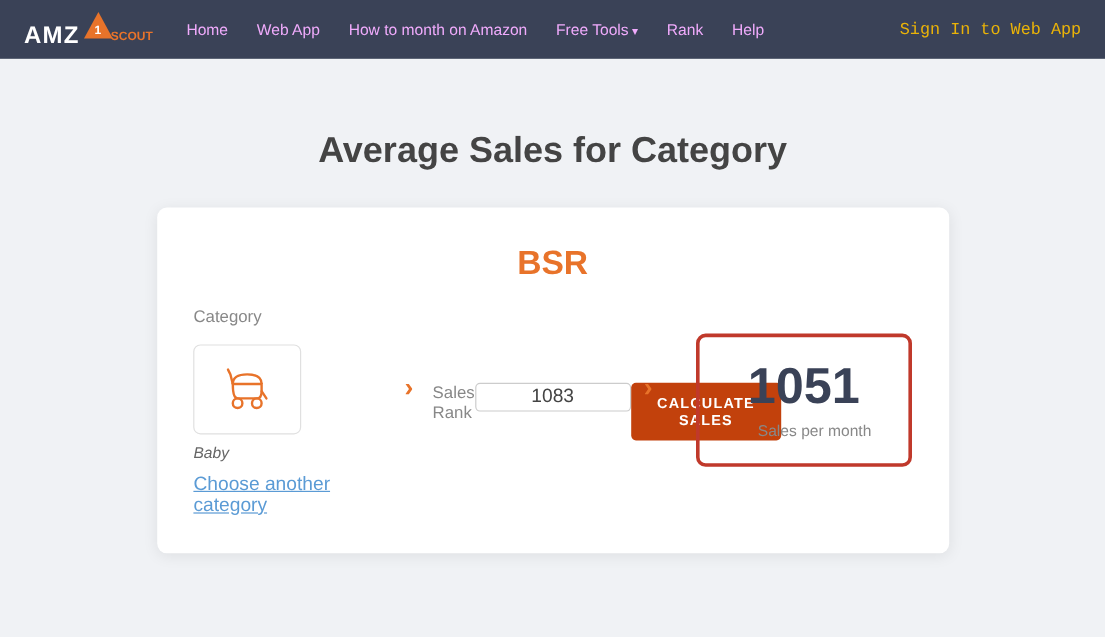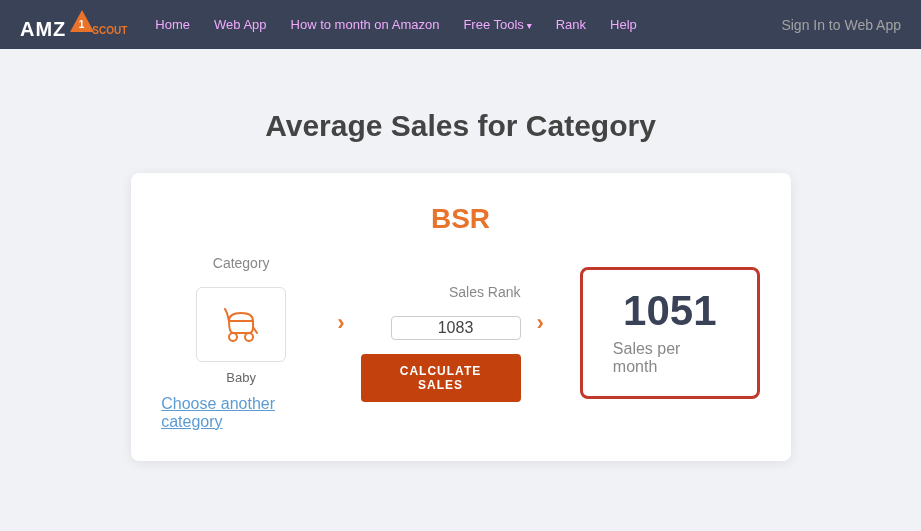--- a/index.html
+++ b/index.html
@@ -39,24 +39,25 @@
       color: #f0abfc;
       text-decoration: none;
       font-size: 13px;
       cursor: pointer;
     }
     .nav-link-with-arrow::after {
       content: ' ▾';
       font-size: 10px;
     }
     .nav-signin {
-      color: #a3a3a3;
+      color: #eab308;
       font-size: 14px;
       cursor: pointer;
       margin-left: auto;
+      font-family: Liberation Mono, monospace;
     }
 
     
     .main-content {
       display: flex;
       flex-direction: column;
       align-items: center;
       padding: 60px 20px 40px;
     }
 
@@ -92,21 +93,21 @@
       align-items: center;
       gap: 0;
       width: 100%;
       justify-content: center;
     }
 
     
     .panel {
       display: flex;
       flex-direction: column;
-      align-items: center;
+      align-items: flex-start;
       min-width: 160px;
     }
 
     .panel-label {
       font-size: 14px;
       color: #888;
       margin-bottom: 16px;
     }
 
     .category-box {
@@ -122,20 +123,21 @@
 
     .category-icon svg {
       width: 44px;
       height: 44px;
     }
 
     .category-name {
       font-size: 13px;
       color: #666;
       margin-bottom: 10px;
+      font-style: italic;
     }
 
     .choose-link {
       font-size: 16px;
       color: #5b9bd5;
       text-decoration: underline;
       cursor: pointer;
     }
 
     
@@ -143,22 +145,21 @@
       color: #e8732a;
       font-size: 22px;
       margin: 0 16px;
       margin-top: -40px;
       font-weight: bold;
     }
 
     
     .rank-panel {
       display: flex;
-      flex-direction: column;
-      align-items: flex-end;
+      align-items: flex-start;
       min-width: 160px;
     }
 
     .rank-input {
       width: 130px;
       height: 24px;
       border: 1px solid #ccc;
       border-radius: 4px;
       text-align: center;
       font-size: 16px;
@@ -197,22 +198,23 @@
 
     .result-number {
       font-size: 42px;
       font-weight: 700;
       color: #3a4257;
       line-height: 1;
       margin-bottom: 8px;
     }
 
     .result-label {
-      font-size: 16px;
+      font-size: 13px;
       color: #888;
+      margin-left: 18px;
     }
   </style>
 </head>
 <body>
 
 <nav>
   <div class="nav-logo">
     <span class="logo-text">
       <span style="color:white; font-weight:900;">AMZ</span><svg class="logo-icon" viewBox="0 0 28 28" xmlns="http://www.w3.org/2000/svg">
         <polygon points="14,2 26,24 2,24" fill="#e8732a"></polygon>

